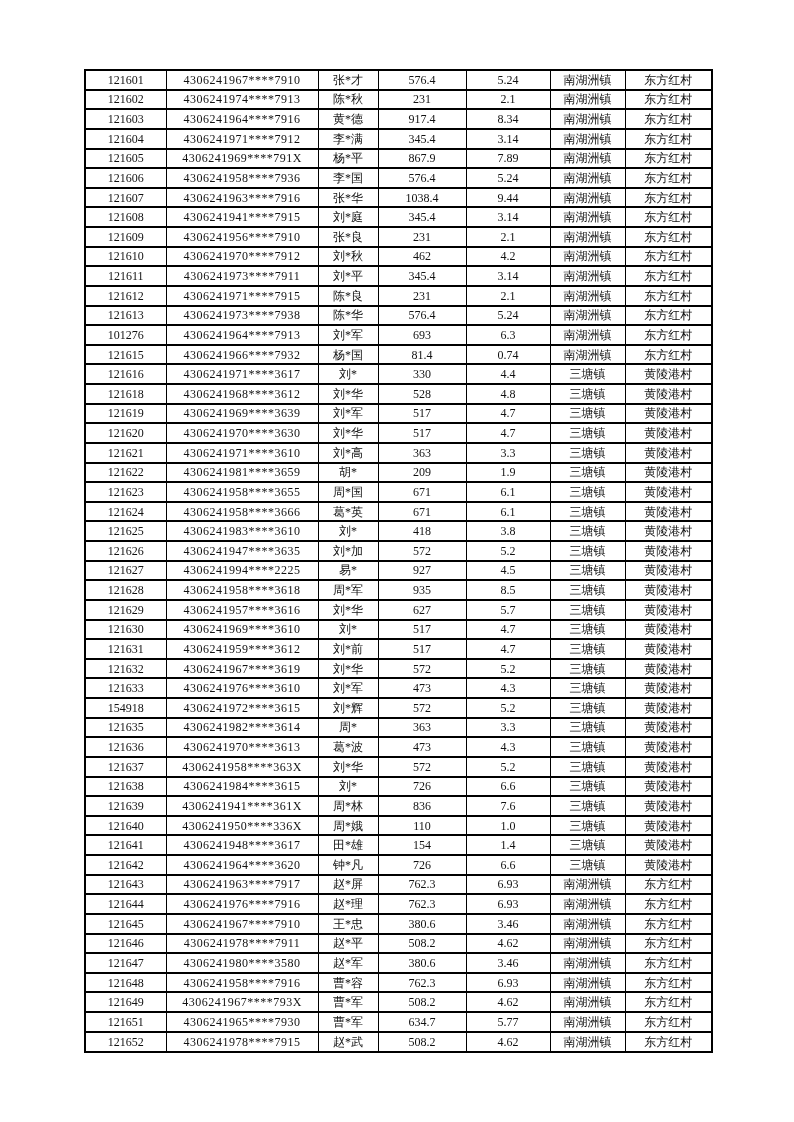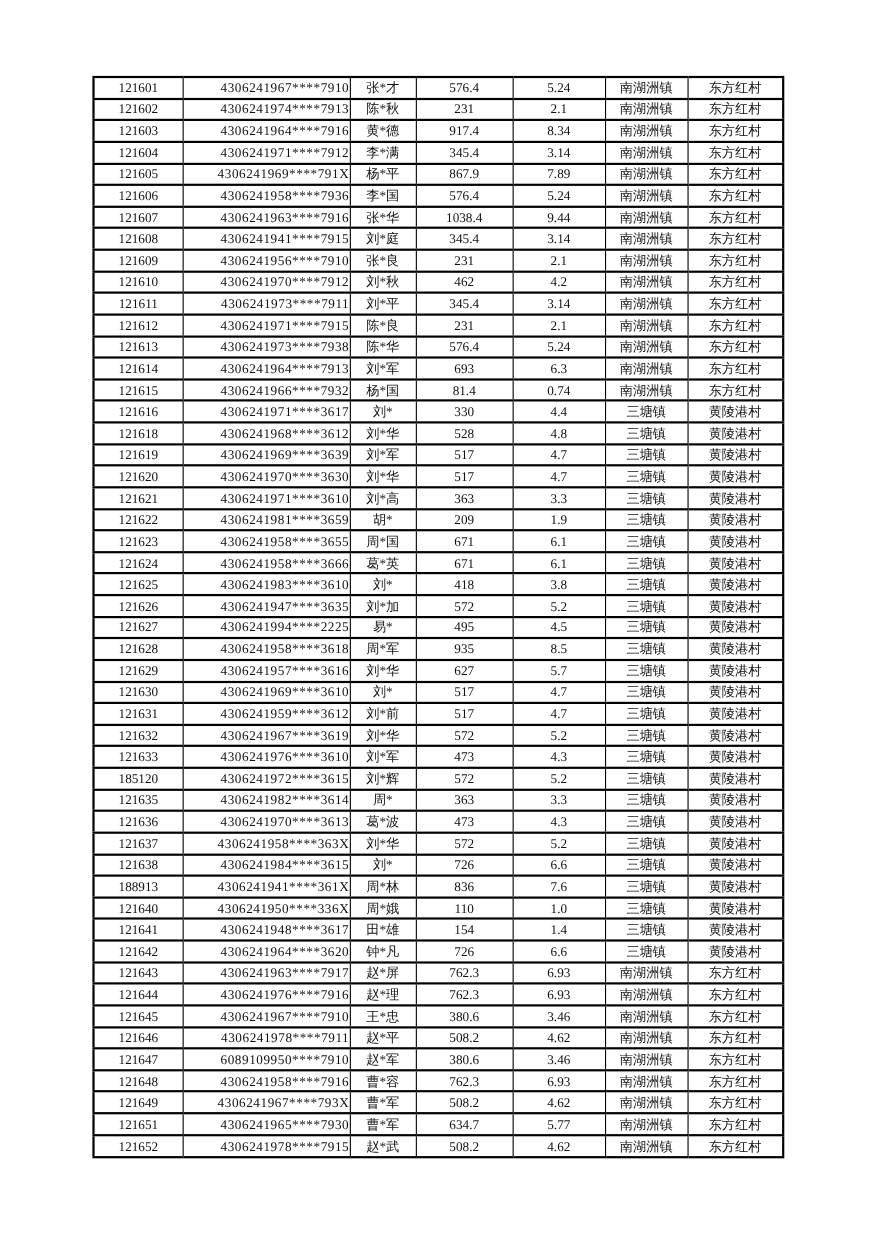--- a/index.html
+++ b/index.html
@@ -42,21 +42,20 @@
     vertical-align: middle;
     font-size: 12px;
     line-height: 1;
     padding: 0;
     overflow: hidden;
     white-space: nowrap;
     color: #111111;
   }
   table.roster td.cell-id-number {
     letter-spacing: 0.5px;
-    text-align: right;
   }
 </style>
 </head>
 <body>
 
 <div class="page">
   <div class="table-wrap">
     <table class="roster">
       <colgroup>
         <col style="width:81px">
@@ -179,21 +178,21 @@
           <tr>
             <td class="cell-serial">121613</td>
             <td class="cell-id-number">4306241973****7938</td>
             <td class="cell-name">陈*华</td>
             <td class="cell-amount">576.4</td>
             <td class="cell-area">5.24</td>
             <td class="cell-town">南湖洲镇</td>
             <td class="cell-village">东方红村</td>
           </tr>
           <tr>
-            <td class="cell-serial">121614</td>
+            <td class="cell-serial">101276</td>
             <td class="cell-id-number">4306241964****7913</td>
             <td class="cell-name">刘*军</td>
             <td class="cell-amount">693</td>
             <td class="cell-area">6.3</td>
             <td class="cell-town">南湖洲镇</td>
             <td class="cell-village">东方红村</td>
           </tr>
           <tr>
             <td class="cell-serial">121615</td>
             <td class="cell-id-number">4306241966****7932</td>
@@ -290,21 +289,21 @@
             <td class="cell-name">刘*加</td>
             <td class="cell-amount">572</td>
             <td class="cell-area">5.2</td>
             <td class="cell-town">三塘镇</td>
             <td class="cell-village">黄陵港村</td>
           </tr>
           <tr>
             <td class="cell-serial">121627</td>
             <td class="cell-id-number">4306241994****2225</td>
             <td class="cell-name">易*</td>
-            <td class="cell-amount">495</td>
+            <td class="cell-amount">927</td>
             <td class="cell-area">4.5</td>
             <td class="cell-town">三塘镇</td>
             <td class="cell-village">黄陵港村</td>
           </tr>
           <tr>
             <td class="cell-serial">121628</td>
             <td class="cell-id-number">4306241958****3618</td>
             <td class="cell-name">周*军</td>
             <td class="cell-amount">935</td>
             <td class="cell-area">8.5</td>
@@ -350,21 +349,21 @@
           <tr>
             <td class="cell-serial">121633</td>
             <td class="cell-id-number">4306241976****3610</td>
             <td class="cell-name">刘*军</td>
             <td class="cell-amount">473</td>
             <td class="cell-area">4.3</td>
             <td class="cell-town">三塘镇</td>
             <td class="cell-village">黄陵港村</td>
           </tr>
           <tr>
-            <td class="cell-serial">185120</td>
+            <td class="cell-serial">154918</td>
             <td class="cell-id-number">4306241972****3615</td>
             <td class="cell-name">刘*辉</td>
             <td class="cell-amount">572</td>
             <td class="cell-area">5.2</td>
             <td class="cell-town">三塘镇</td>
             <td class="cell-village">黄陵港村</td>
           </tr>
           <tr>
             <td class="cell-serial">121635</td>
             <td class="cell-id-number">4306241982****3614</td>
@@ -395,21 +394,21 @@
           <tr>
             <td class="cell-serial">121638</td>
             <td class="cell-id-number">4306241984****3615</td>
             <td class="cell-name">刘*</td>
             <td class="cell-amount">726</td>
             <td class="cell-area">6.6</td>
             <td class="cell-town">三塘镇</td>
             <td class="cell-village">黄陵港村</td>
           </tr>
           <tr>
-            <td class="cell-serial">188913</td>
+            <td class="cell-serial">121639</td>
             <td class="cell-id-number">4306241941****361X</td>
             <td class="cell-name">周*林</td>
             <td class="cell-amount">836</td>
             <td class="cell-area">7.6</td>
             <td class="cell-town">三塘镇</td>
             <td class="cell-village">黄陵港村</td>
           </tr>
           <tr>
             <td class="cell-serial">121640</td>
             <td class="cell-id-number">4306241950****336X</td>
@@ -468,21 +467,21 @@
             <td class="cell-serial">121646</td>
             <td class="cell-id-number">4306241978****7911</td>
             <td class="cell-name">赵*平</td>
             <td class="cell-amount">508.2</td>
             <td class="cell-area">4.62</td>
             <td class="cell-town">南湖洲镇</td>
             <td class="cell-village">东方红村</td>
           </tr>
           <tr>
             <td class="cell-serial">121647</td>
-            <td class="cell-id-number">6089109950****7910</td>
+            <td class="cell-id-number">4306241980****3580</td>
             <td class="cell-name">赵*军</td>
             <td class="cell-amount">380.6</td>
             <td class="cell-area">3.46</td>
             <td class="cell-town">南湖洲镇</td>
             <td class="cell-village">东方红村</td>
           </tr>
           <tr>
             <td class="cell-serial">121648</td>
             <td class="cell-id-number">4306241958****7916</td>
             <td class="cell-name">曹*容</td>

